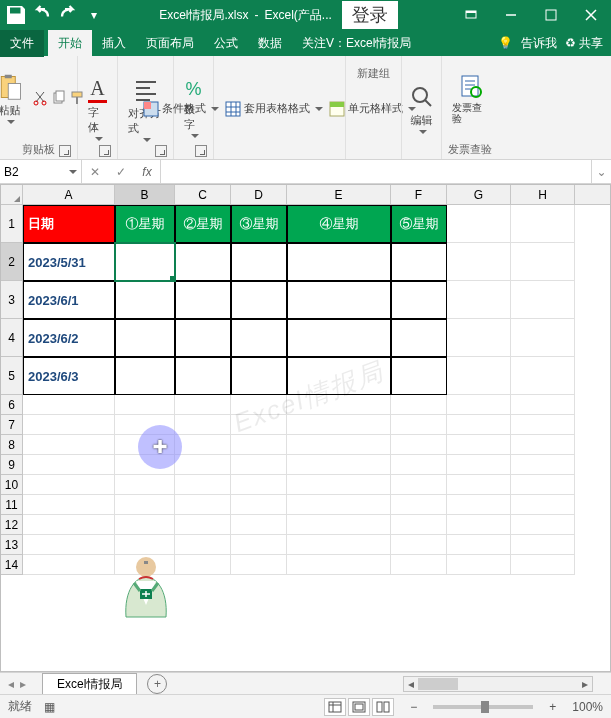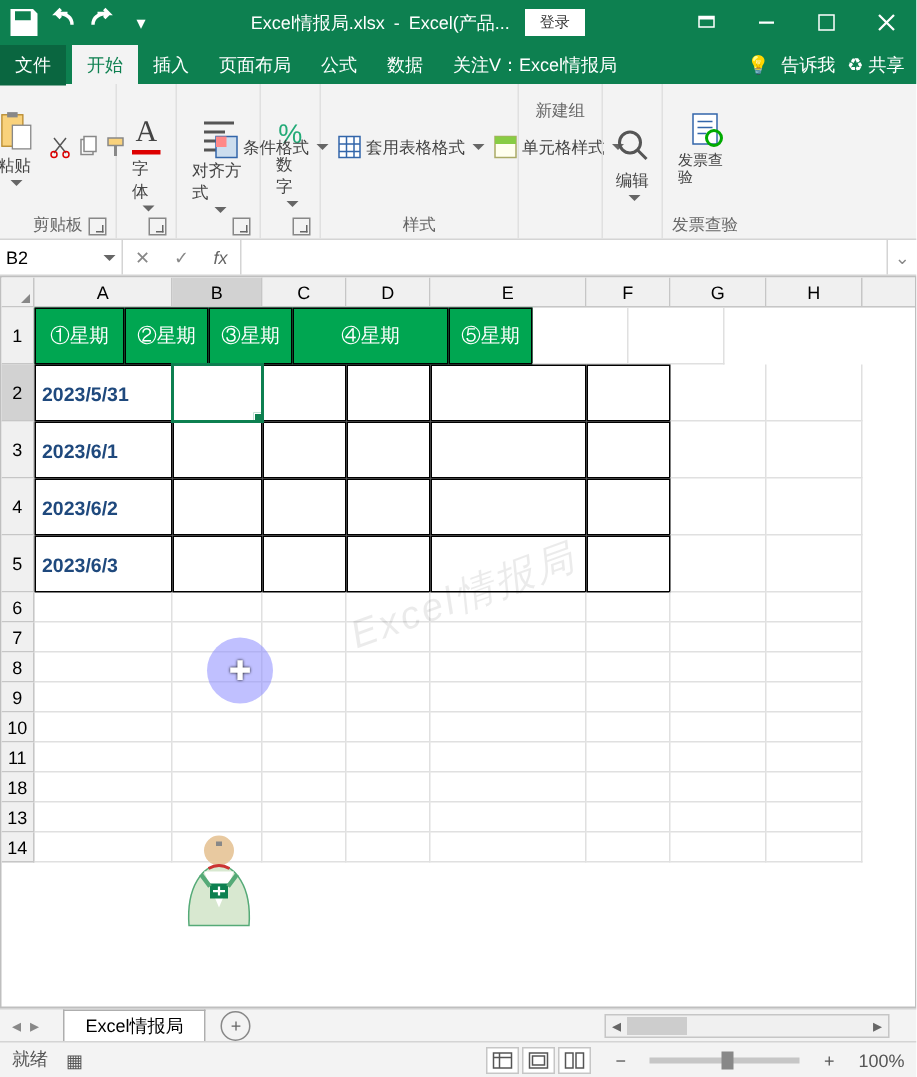--- a/index.html
+++ b/index.html
@@ -3,21 +3,21 @@
 <meta charset="utf-8">
 <style>
 * { margin: 0; padding: 0; box-sizing: border-box; font-family: "Microsoft YaHei", sans-serif; }
 body { width: 611px; height: 718px; background: #fff; overflow: hidden; position: relative; }
 
 
 .title-bar { height: 30px; background: #0d8050; color: #fff; display: flex; align-items: center; font-size: 12px; }
 .title-bar .qat { display: flex; align-items: center; gap: 2px; padding: 0 4px; }
 .title-bar .qat-btn { width: 24px; height: 24px; display: flex; align-items: center; justify-content: center; cursor: pointer; }
 .title-bar .filename { flex: 1; text-align: center; display: flex; align-items: center; justify-content: center; gap: 6px; }
-.title-bar .login { background: #fff; color: #333; padding: 2px 10px; font-size: 10px; margin: 0 4px; }
+.title-bar .login { background: #fff; color: #333; padding: 2px 10px; font-size: 18px; margin: 0 4px; }
 .title-bar .win-ctrl { display: flex; }
 .title-bar .win-btn { width: 40px; height: 30px; display: flex; align-items: center; justify-content: center; cursor: pointer; }
 
 
 .ribbon-tabs { height: 26px; background: #0d8050; display: flex; align-items: center; color: #fff; font-size: 12px; }
 .ribbon-tab { padding: 5px 10px; cursor: pointer; }
 .ribbon-tab.active { background: #f3f3f3; color: #0d8050; }
 .ribbon-tab.file { background: #0a6640; color:#fff; margin-right:4px; }
 .ribbon-tabs .spacer { flex: 1; }
 .ribbon-help { display: flex; align-items: center; gap: 8px; padding-right: 8px; }
@@ -267,23 +267,20 @@
       <div class="menu-item">
             <svg class="small-icon" viewBox="0 0 16 16">
               <rect x="1" y="1" width="14" height="14" fill="#ffe" stroke="#aa6"></rect>
               <rect x="1" y="1" width="14" height="5" fill="#8c4"></rect>
             </svg>
             <span>单元格样式</span>
             <span class="dd"></span>
           </div>
     </div>
       </div>
-    <div class="rgroup-footer">
-        <span class="label">样式</span>
-      </div>
   </div>
   <div class="rgroup" style="width:56px">
     <div class="rgroup-footer">
         <span class="label">新建组</span>
       </div>
   </div>
   <div class="rgroup" style="width:40px">
     <div class="body">
         <div class="bigbtn">
           <svg viewBox="0 0 28 28">
@@ -340,20 +337,21 @@
       <div class="colhdr cD">D</div>
       <div class="colhdr cE">E</div>
       <div class="colhdr cF">F</div>
       <div class="colhdr cG">G</div>
       <div class="colhdr cH">H</div>
     </div>
     <div class="rows">
 
       <div class="row tall">
         <div class="rowhdr">1</div>
+        <div class="cell cA hdr-red">日期</div>
         <div class="cell cB hdr-green">①星期</div>
         <div class="cell cC hdr-green">②星期</div>
         <div class="cell cD hdr-green">③星期</div>
         <div class="cell cE hdr-green">④星期</div>
         <div class="cell cF hdr-green">⑤星期</div>
         <div class="cell cG"></div>
         <div class="cell cH"></div>
       </div>
 
       <div class="row tall">
@@ -464,21 +462,21 @@
           <div class="cell cA"></div>
           <div class="cell cB"></div>
           <div class="cell cC"></div>
           <div class="cell cD"></div>
           <div class="cell cE"></div>
           <div class="cell cF"></div>
           <div class="cell cG"></div>
           <div class="cell cH"></div>
         </div>
       <div class="row">
-          <div class="rowhdr">18</div>
+          <div class="rowhdr">12</div>
           <div class="cell cA"></div>
           <div class="cell cB"></div>
           <div class="cell cC"></div>
           <div class="cell cD"></div>
           <div class="cell cE"></div>
           <div class="cell cF"></div>
           <div class="cell cG"></div>
           <div class="cell cH"></div>
         </div>
       <div class="row">

